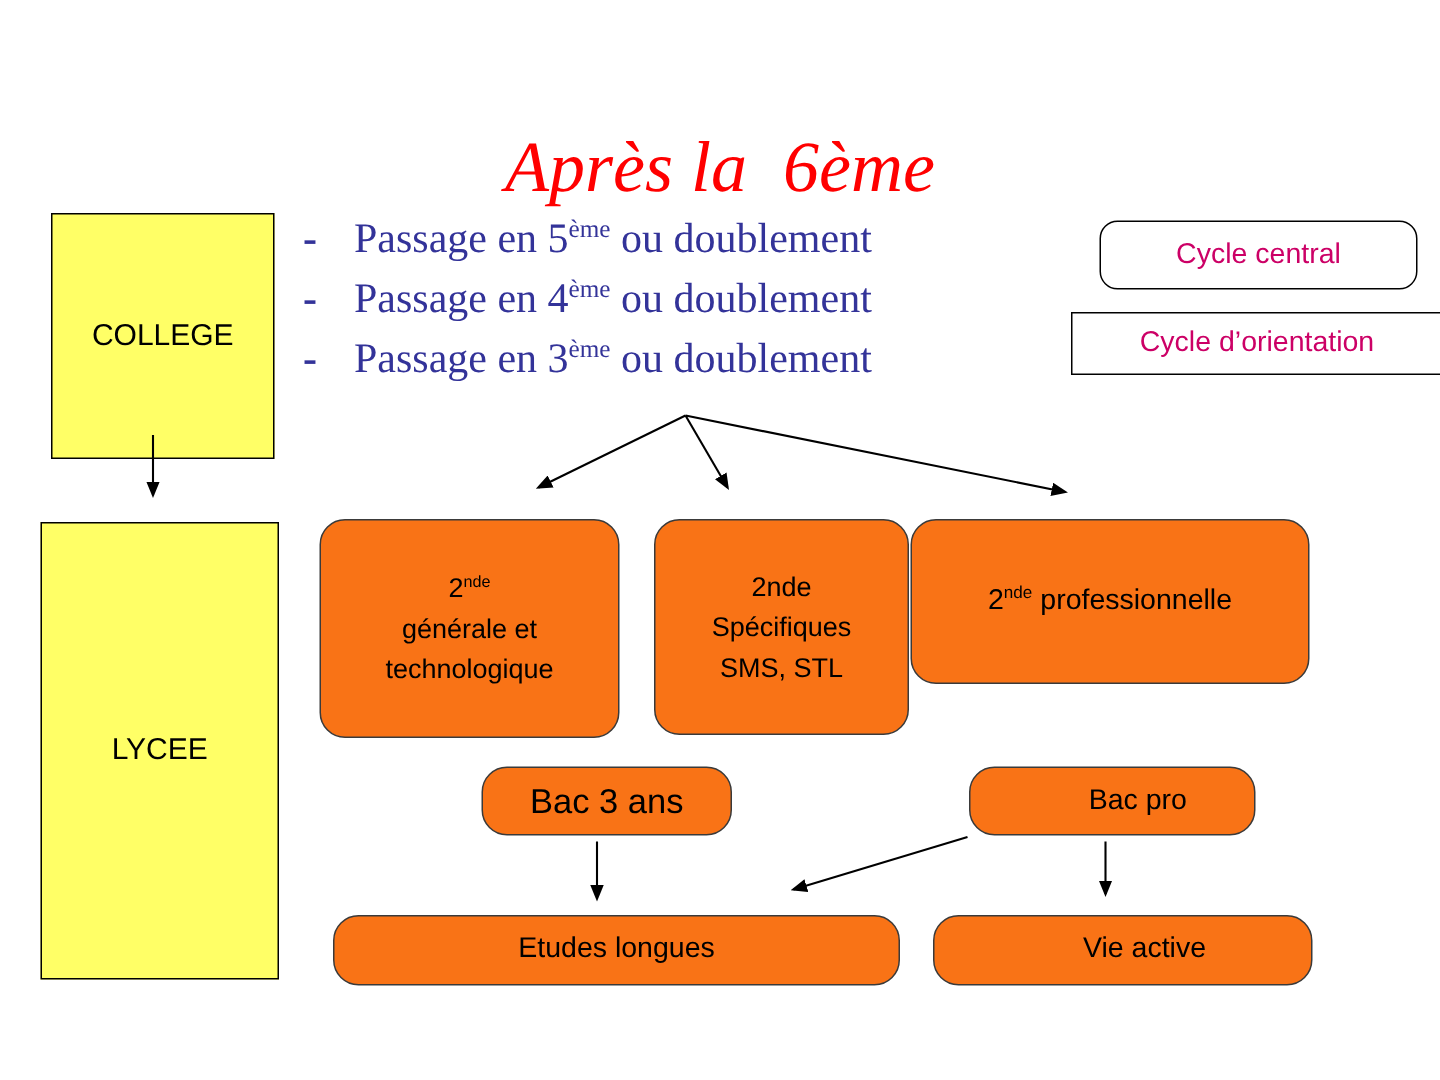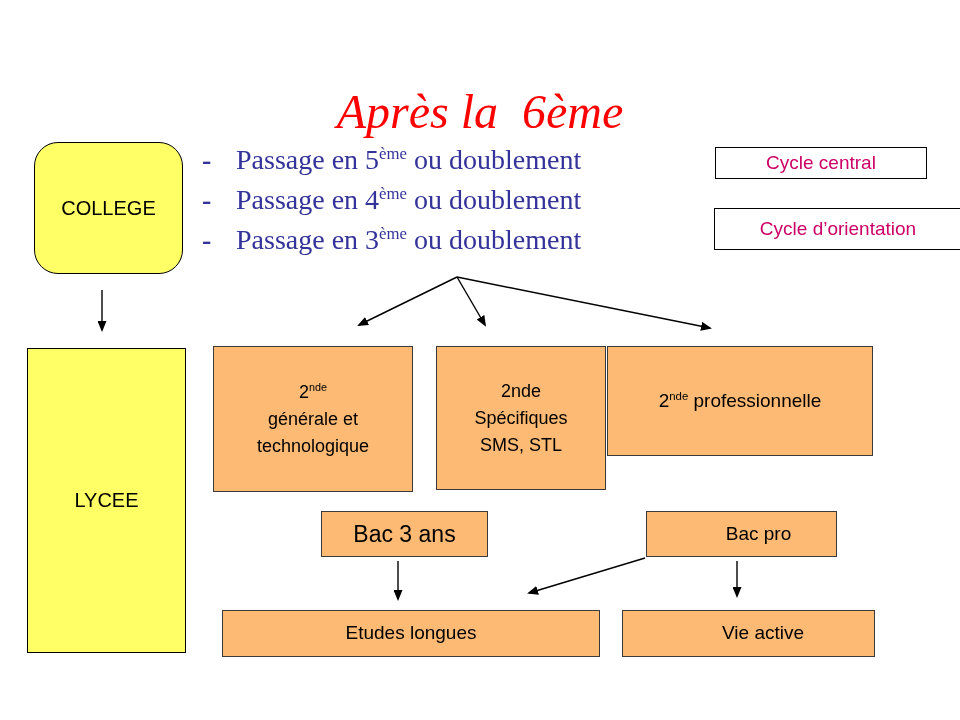--- a/index.html
+++ b/index.html
@@ -22,25 +22,25 @@
   .bullet { display:flex; align-items:center; height:40px; }
   .bullet .dash { width:34px; font-weight:bold; }
   .bullet sup, .supx { font-size:0.6em; vertical-align:super; line-height:0; }
 
   .box {
     display:flex; align-items:center; justify-content:center;
     text-align:center; border:1px solid #000;
   }
   .legendbox { background:#ffffff; color:#CC0066; font-size:19px; }
   .yellowbox { background:#FFFF66; color:#000; font-size:20px; }
-  .bluebox   { background:#fdba74; color:#000; font-size:18px; line-height:1.5; border-color:#3a3a3a; }
+  .bluebox   { background:#f97316; color:#000; font-size:18px; line-height:1.5; border-color:#3a3a3a;border-radius:17px; }
 
-  .b-college { left:34px;  top:142px; width:149px; height:132px;border-radius:24px; }
+  .b-college { left:34px;  top:142px; width:149px; height:164px; }
   .b-lycee   { left:27px;  top:348px; width:159px; height:305px; }
-  .b-cyc1    { left:715px; top:147px; width:212px; height:32px; }
+  .b-cyc1    { left:733px; top:147px; width:212px; height:46px;border-radius:12px; }
   .b-cyc2    { left:714px; top:208px; width:248px; height:42px; }
   .b-gt      { left:213px; top:346px; width:200px; height:146px; }
   .b-spec    { left:436px; top:346px; width:170px; height:144px; }
   .b-pro     { left:607px; top:346px; width:266px; height:110px; font-size:19px; }
   .b-bac3    { left:321px; top:511px; width:167px; height:46px; font-size:23px; }
   .b-bacpro  { left:646px; top:511px; width:191px; height:46px; font-size:19px;padding-left:34px; }
   .b-etudes  { left:222px; top:610px; width:378px; height:47px; font-size:19px; }
   .b-vie     { left:622px; top:610px; width:253px; height:47px; font-size:19px;padding-left:29px; }
 
   .connectors { left:0; top:0; width:960px; height:720px; pointer-events:none; }

